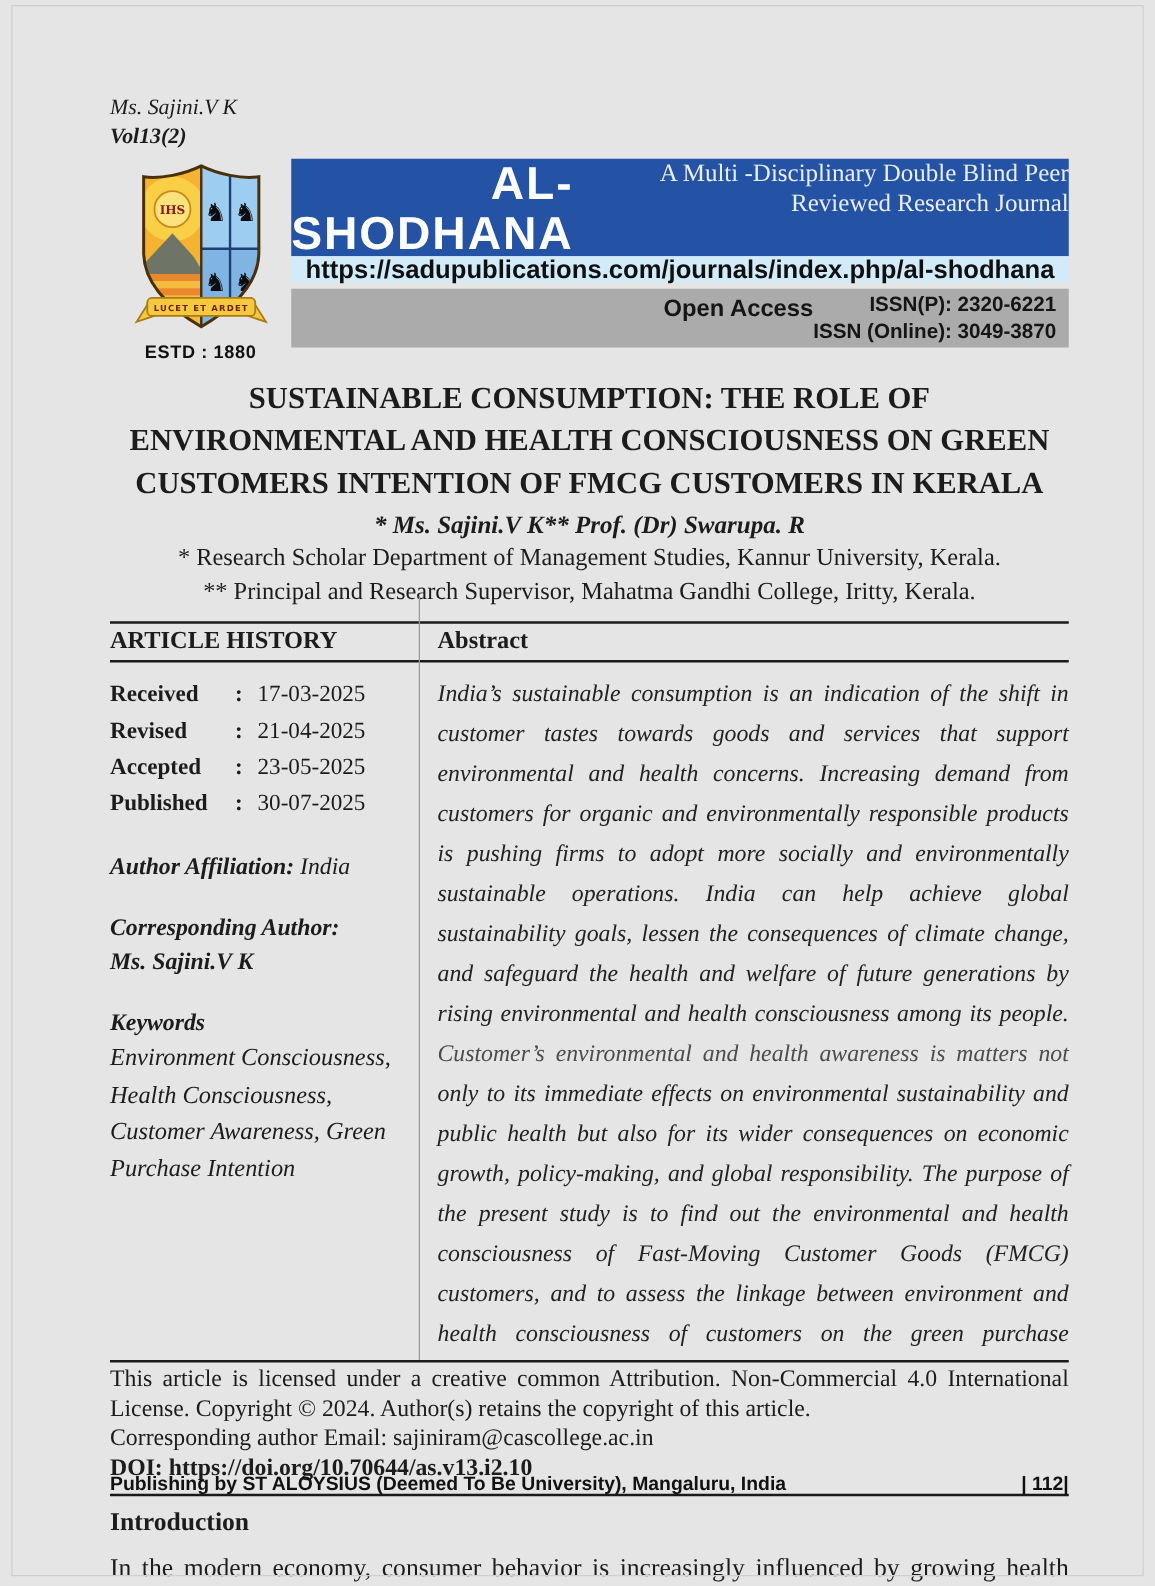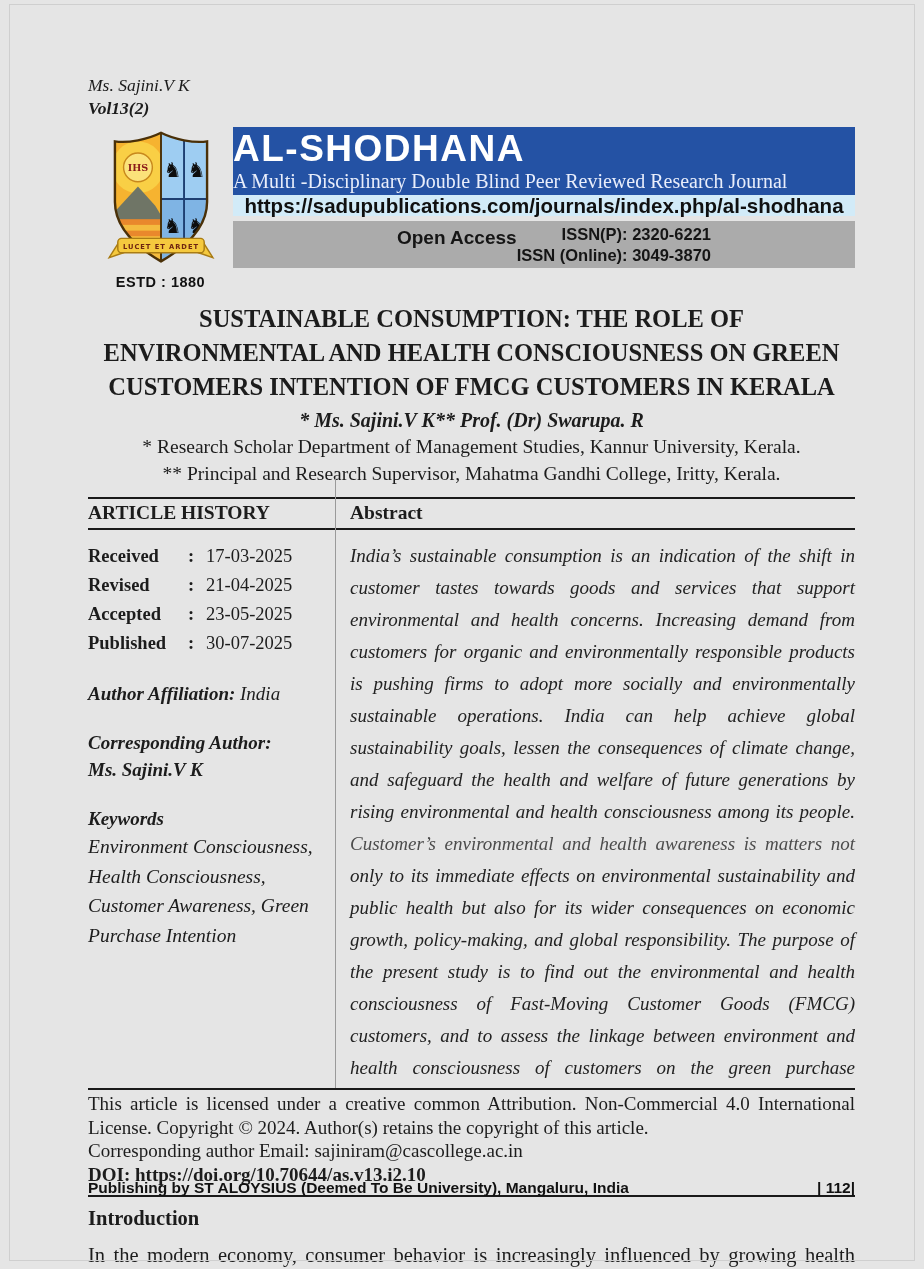--- a/index.html
+++ b/index.html
@@ -15,29 +15,29 @@
   .rh-title{font-style:italic;font-weight:bold;font-size:18px;}
   .rh-vol{font-style:italic;font-weight:bold;font-size:17.5px;}
 
   
   .banner{display:flex;margin-top:7px;}
   .logo-col{width:145px;flex:0 0 145px;text-align:center;}
   .logo-col svg{display:block;margin:0 auto;}
   .estd{font-family:"Liberation Sans",sans-serif;font-weight:bold;font-size:14.5px;
         letter-spacing:.5px;margin-top:3px;color:#111;}
   .strips{flex:1;}
-  .blue-box{background:var(--banner-blue);color:#fff;text-align:left;height:68px;
-            display:flex;flex-direction:column;justify-content:center;}
+  .blue-box{background:var(--banner-blue);color:#fff;text-align:right;height:78px;
+            display:flex;flex-direction:row;justify-content:center;}
   .j-name{font-family:"Liberation Sans",sans-serif;font-weight:bold;font-size:37px;
           letter-spacing:1.5px;line-height:40px;}
   .j-tag{font-family:"Liberation Serif",serif;font-size:20px;color:#e9eefb;line-height:24px;}
   .url-strip{background:var(--url-blue);height:21px;display:flex;align-items:center;justify-content:center;}
   .url-strip span{font-family:"Liberation Sans",sans-serif;font-weight:bold;font-size:20.5px;color:#101010;}
   .gray-strip{background:var(--gray-strip);margin-top:5px;height:47px;display:flex;
-              justify-content:center;padding:3px 10px 2px 30px;box-sizing:border-box;}
+              justify-content:flex-end;padding:3px 10px 2px 30px;box-sizing:border-box;}
   .oa{font-family:"Liberation Sans",sans-serif;font-weight:bold;font-size:19px;color:#151515;margin-top:3px;}
   .issn{font-family:"Liberation Sans",sans-serif;font-weight:bold;font-size:16.5px;color:#151515;
         text-align:right;line-height:21px;}
 
   
   .a-title{margin-top:12px;text-align:center;font-weight:bold;font-size:24.5px;line-height:34px;}
   .a-authors{text-align:center;font-weight:bold;font-style:italic;font-size:20px;margin-top:3px;line-height:26px;}
   .a-affil{text-align:center;font-size:19.5px;line-height:27px;}
 
   

